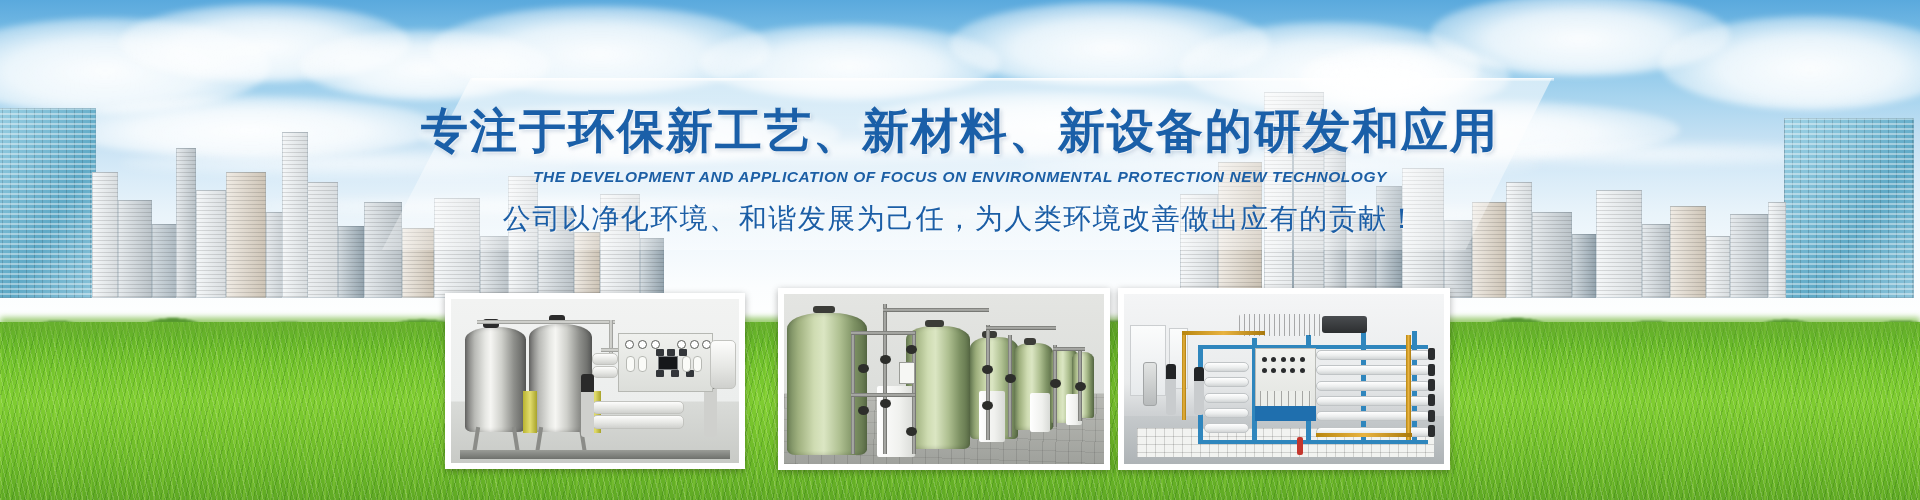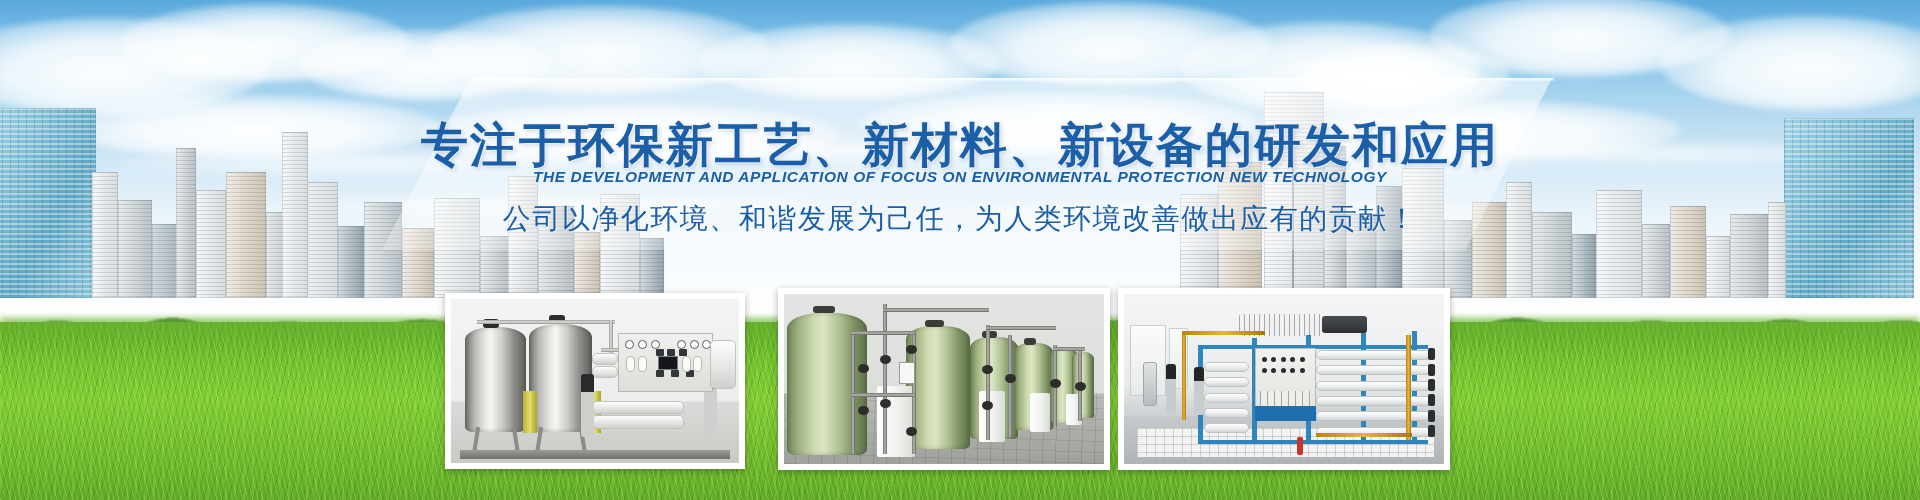--- a/index.html
+++ b/index.html
@@ -300,21 +300,21 @@
 
   <div class="treeline" style="top:300px;"></div>
 
   <div class="grass" style="top:322px; height:178px;"></div>
   <div class="grass-top-blur" style="top:318px;"></div>
 
   <div class="panel" style="--tl:7.6%; --br:92.6%; left:382px; top:78px; width:1170px; height:172px;"></div>
   <div class="panel-edge" style="left:472px; top:78px; width:1082px; height:3px;"></div>
 
   <div class="text-stack">
-    <div class="headline" style="top:114px;">专注于环保新工艺、新材料、新设备的研发和应用</div>
+    <div class="headline" style="top:100px;">专注于环保新工艺、新材料、新设备的研发和应用</div>
     <div class="subhead-en" style="top:168px;">THE DEVELOPMENT AND APPLICATION OF FOCUS ON ENVIRONMENTAL PROTECTION NEW TECHNOLOGY</div>
     <div class="subhead-cn" style="top:200px;">公司以净化环境、和谐发展为己任，为人类环境改善做出应有的贡献！</div>
   </div>
 
   <div class="photo" style="left:445px; top:293px; width:300px; height:176px;">
     <div class="inner">
       <div class="p1-bg"></div>
 
       <div class="tank" style="left:5%;  top:17%; width:21%; height:64%;"></div>
       <div class="tank-head" style="left:11%; top:12%;"></div>

